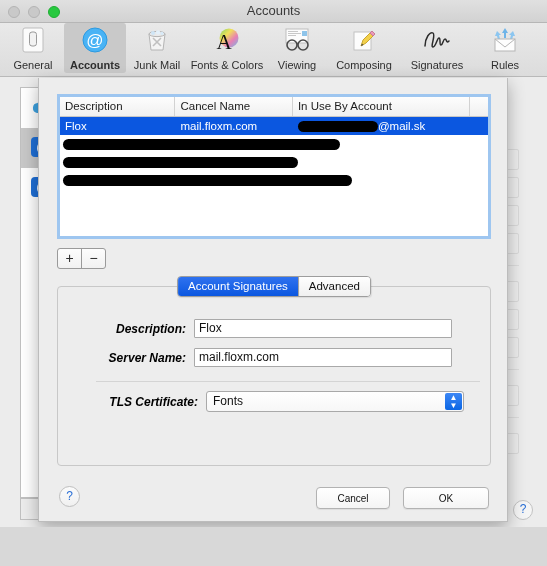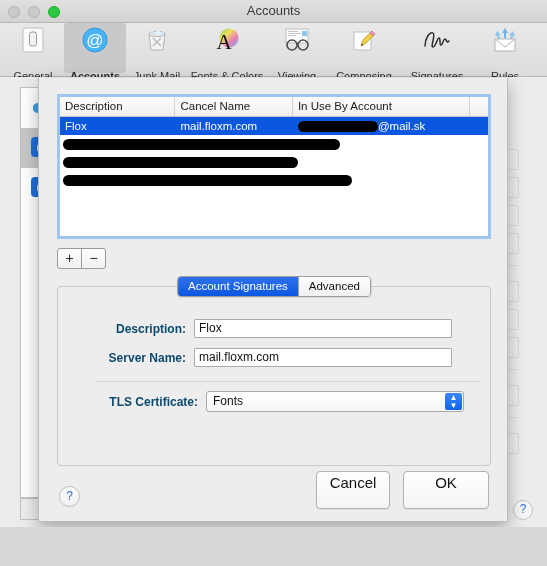--- a/index.html
+++ b/index.html
@@ -69,21 +69,21 @@
   .tb-item.selected { background: #c9c9c9; }
   .tb-icon {
     height: 28px;
     display: flex;
     align-items: center;
     justify-content: center;
   }
   .tb-label {
     font-size: 11px;
     color: #2f2f2f;
-    margin-top: 16px;
+    margin-top: 5px;
     white-space: nowrap;
   }
   .tb-item.selected .tb-label { font-weight: bold; }
 
   
   #prefs-body {
     position: relative;
     height: 451px;
     background: #ececec;
   }
@@ -264,23 +264,24 @@
 
   .frow {
     position: absolute;
     display: flex;
     align-items: center;
   }
   .flabel {
     width: 128px;
     text-align: right;
     font-size: 12px;
-    color: #0c4a6e;
+    color: #000000;
     padding-right: 8px;
     font-weight: bold;
+    font-style: italic;
   }
   .ftext {
     width: 258px;
     height: 19px;
     border: 1px solid #a9a9a9;
     background: #fff;
     font-size: 12px;
     color: #111;
     padding: 0 4px;
     box-sizing: border-box;
@@ -330,25 +331,25 @@
     border: 1px solid #bfbfbf;
     background: linear-gradient(#fbfbfb, #f0f0f0);
     color: #2a6fd6;
     font-size: 12px;
     text-align: center;
     line-height: 18px;
   }
   .sheet-btn {
     position: absolute;
     bottom: 12px;
-    height: 38px;
+    height: 22px;
     border: 1px solid #b2b2b2;
     border-radius: 4px;
     background: linear-gradient(#ffffff, #f4f4f4);
-    font-size: 15px;
+    font-size: 10px;
     color: #121212;
     text-align: center;
     line-height: 21px;
     box-sizing: border-box;
     box-shadow: 0 1px 1px rgba(0,0,0,0.07);
   }
   #btn-cancel { right: 117px; width: 74px; }
   #btn-ok     { right: 18px;  width: 86px; }
 </style>
 </head>

